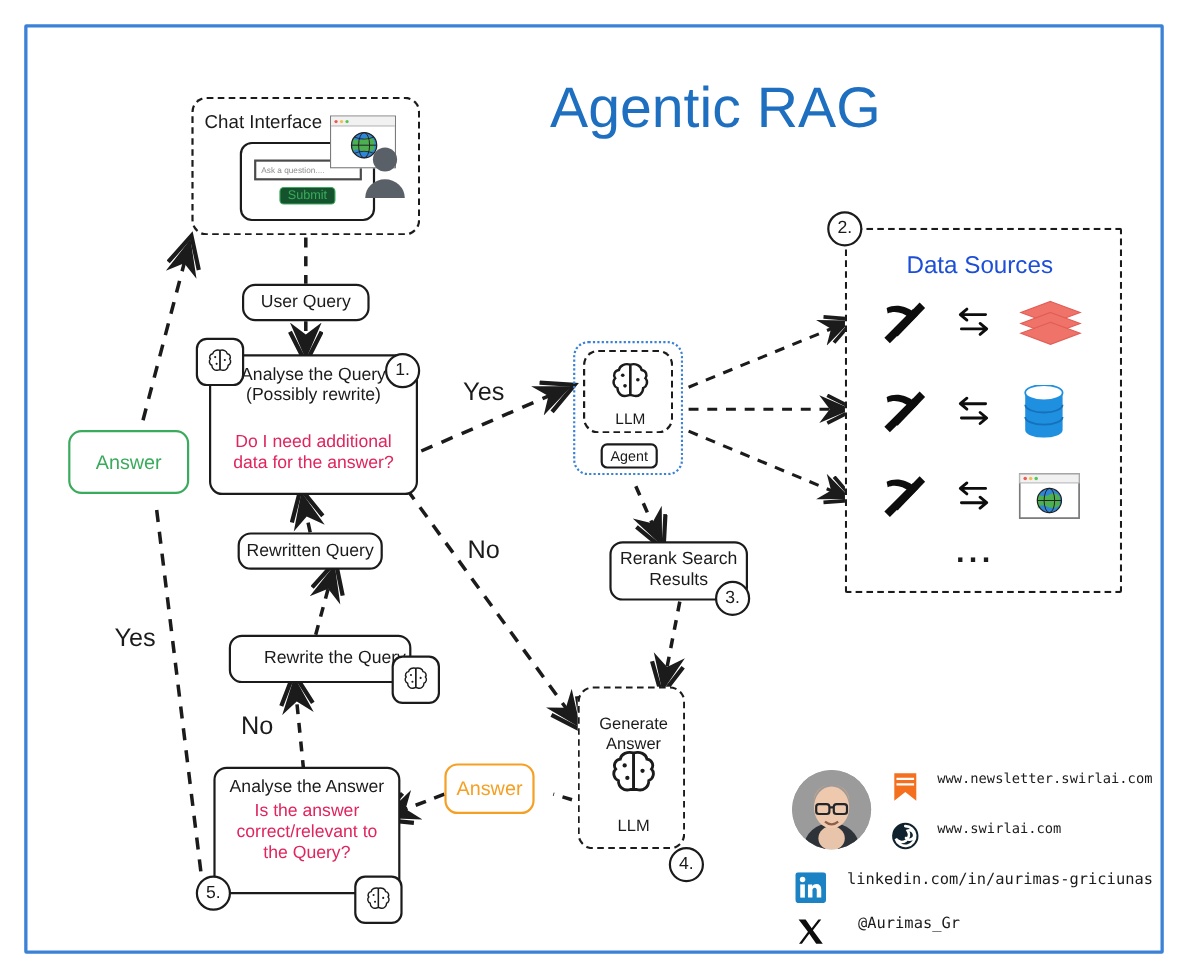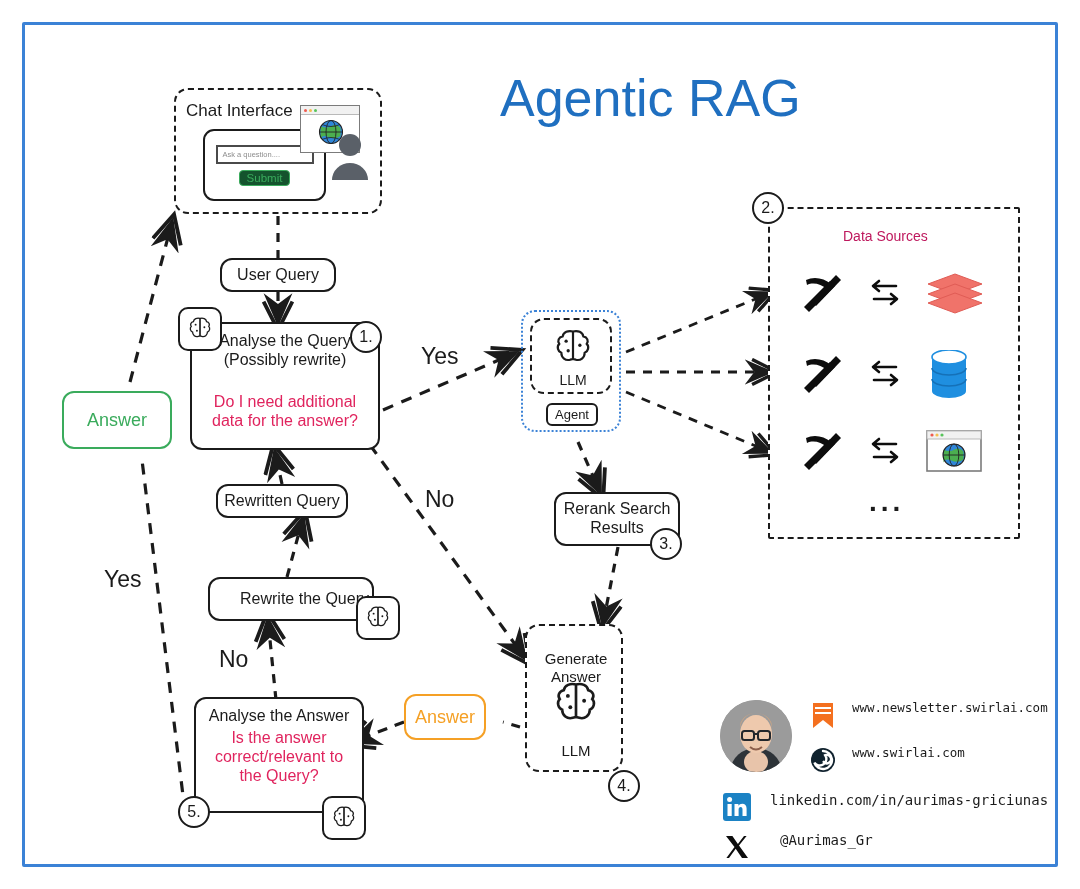--- a/index.html
+++ b/index.html
@@ -104,21 +104,21 @@
     white-space: nowrap;
   }
 
   
   #chat-outer { left: 174px; top: 88px; width: 208px; height: 126px; }
   #chat-title {
     position: absolute; left: 186px; top: 101px;
     font-size: 17px; color: #1b1b1b; white-space: nowrap;
   }
   #chat-card {
-    position: absolute; left: 203px; top: 129px;
+    position: absolute; left: 218px; top: 129px;
     width: 123px; height: 72px;
     border: 2.4px solid #1b1b1b; border-radius: 11px;
     background: #fff;
     display: flex; flex-direction: column; align-items: center;
     justify-content: center; gap: 6px;
   }
   #chat-input {
     width: 98px; height: 19px;
     border: 2px solid #4a4a4a; background: #fff;
     display: flex; align-items: center; padding-left: 5px;
@@ -140,22 +140,22 @@
   }
   .bdot { width: 3px; height: 3px; border-radius: 50%; }
   #person {
     position: absolute; left: 330px; top: 132px;
     width: 40px; height: 48px;
   }
 
   
   #ds-panel { left: 768px; top: 207px; width: 252px; height: 332px; border-radius: 2px; }
   #ds-title {
-    position: absolute; left: 843px; top: 228px;
-    font-size: 14px; color: #be185d; white-space: nowrap;
+    position: absolute; left: 824px; top: 228px;
+    font-size: 22px; color: #1d4ed8; white-space: nowrap;
   }
   .ds-row { position: absolute; display: flex; align-items: center; gap: 22px; }
   .ds-ellipsis {
     position: absolute; left: 869px; top: 486px;
     font-size: 28px; letter-spacing: 4px; color: #1b1b1b; font-weight: bold;
   }
 
   
   #avatar {
     position: absolute; left: 720px; top: 700px;

